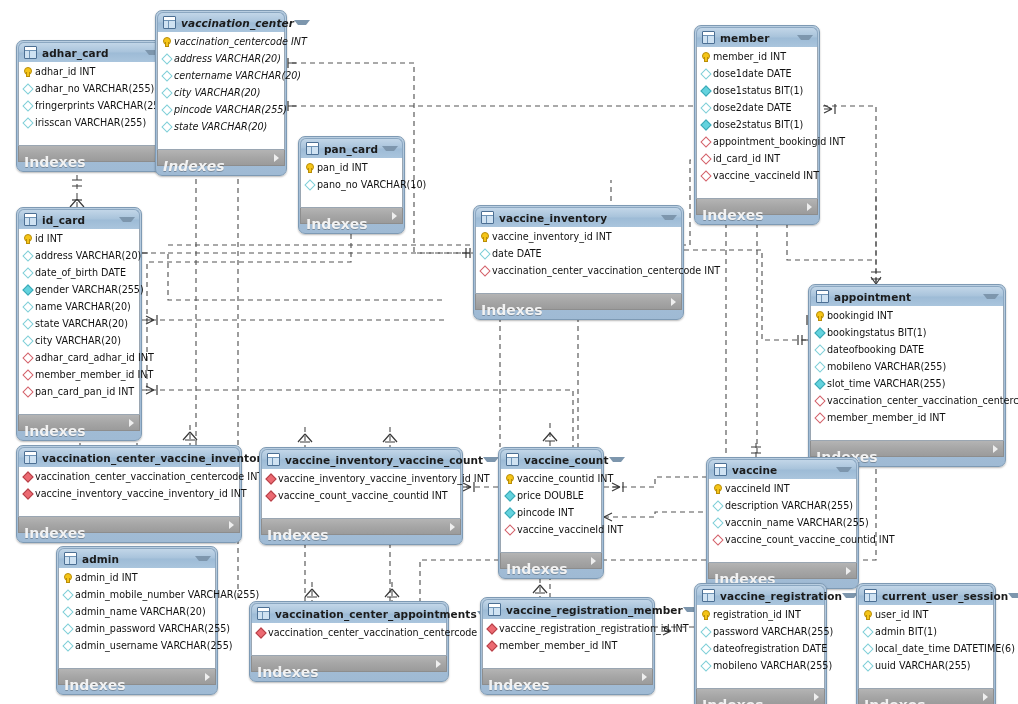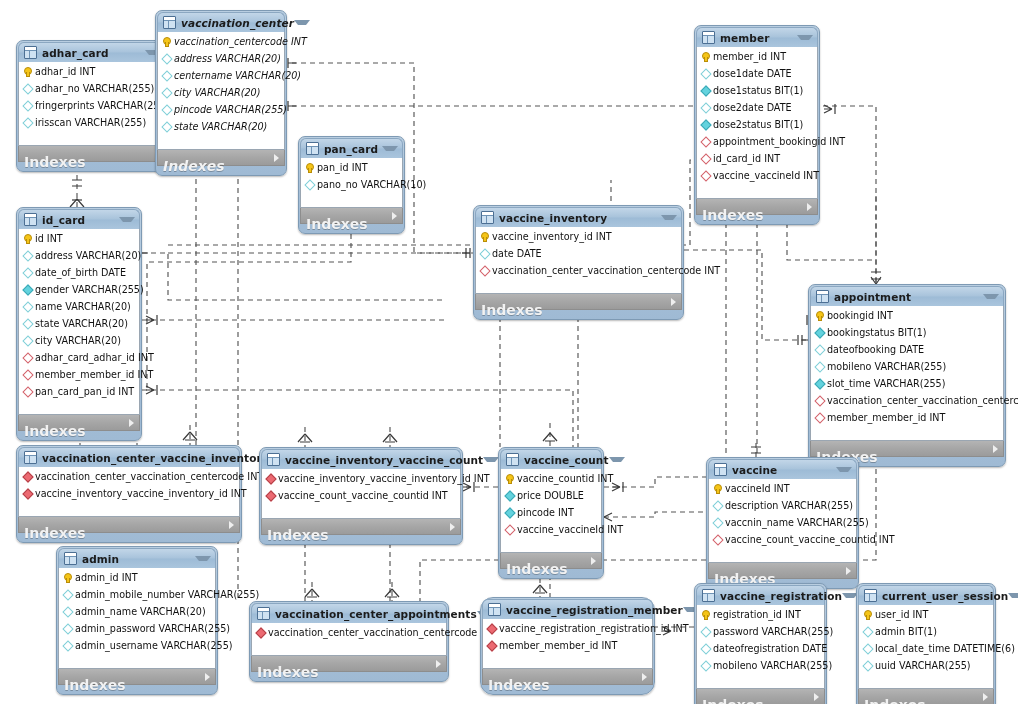--- a/index.html
+++ b/index.html
@@ -595,21 +595,21 @@
           <div class="col">
             <span class="g pfk"></span>
             <span>vaccination_center_vaccination_centercode INT</span>
           </div>
         </div>
         <div class="idx">
           <span class="idx-lbl">Indexes</span>
           <span class="idx-arrow"></span>
         </div>
       </div>
-      <div class="tbl" style="left: 480px; top: 597px; width: 175px; border-radius: 13px;">
+      <div class="tbl" style="left: 480px; top: 597px; width: 175px;">
         <div class="tbl-hd">
           <span class="tbl-ico"></span>
           <span class="tbl-name">vaccine_registration_member</span>
           <span class="tbl-caret"></span>
         </div>
         <div class="cols">
           <div class="col">
             <span class="g pfk"></span>
             <span>vaccine_registration_registration_id INT</span>
           </div>

